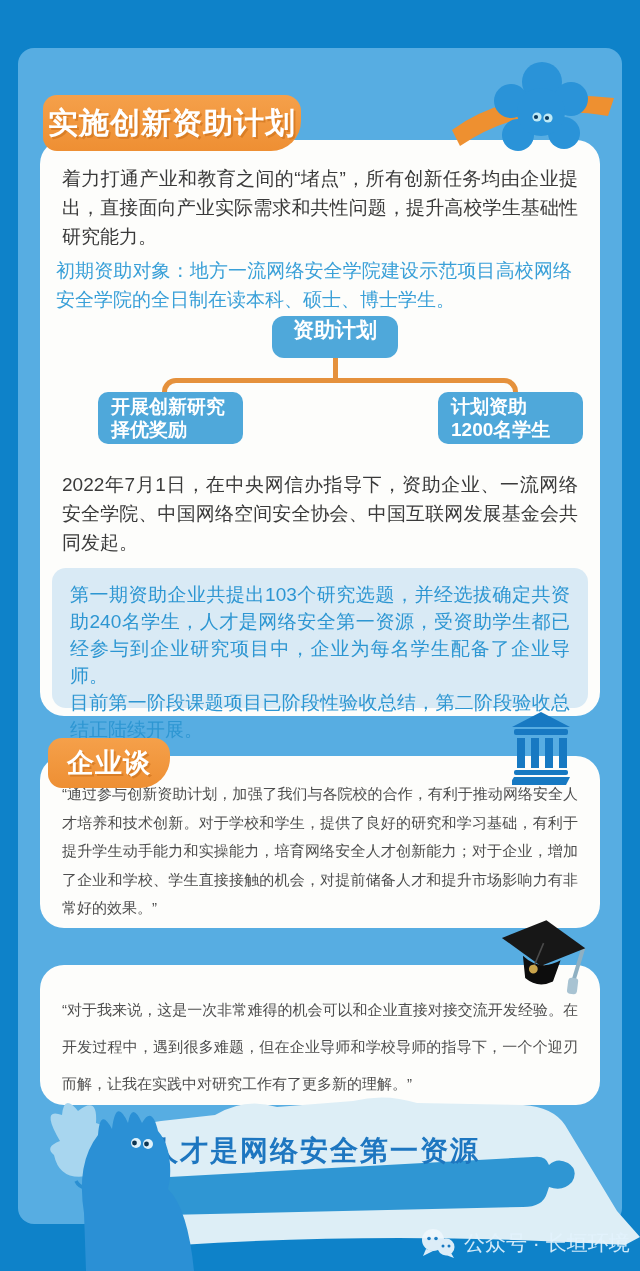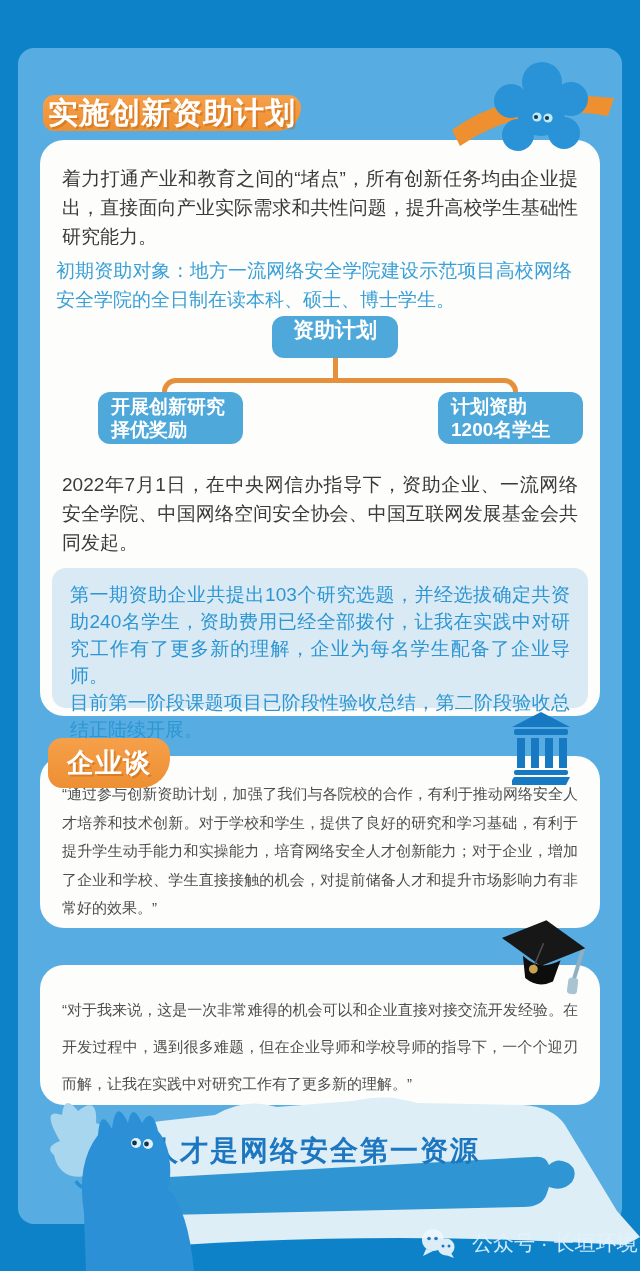--- a/index.html
+++ b/index.html
@@ -10,28 +10,28 @@
   .card{background:#fdfdfb;border-radius:24px;z-index:2;}
   .badge{background:linear-gradient(180deg,#f5a04a,#ee8f33);color:#fff;font-weight:bold;
          display:flex;align-items:center;justify-content:center;z-index:4;
          border-radius:14px 16px 30px 14px;text-shadow:2px 2px 0 rgba(198,108,22,.55);
          letter-spacing:1px;}
   .para{color:#3a3a3a;font-size:19px;line-height:29px;text-align:justify;}
   .para-blue{color:#3aa0d8;font-size:19px;line-height:29px;text-align:justify;}
   .quote{color:#4e4e4e;font-size:15px;text-align:justify;}
   .node{background:#4fa8da;color:#fff;font-weight:bold;border-radius:12px;z-index:3;}
   .node-root{display:flex;justify-content:center;font-size:21px;}
-  .node-leaf{font-size:19px;line-height:23px;display:flex;flex-direction:column;justify-content:center;padding-left:13px;}
+  .node-leaf{font-size:19px;line-height:23px;display:flex;flex-direction:column;justify-content:center;padding-left:13px;border-radius:10px;}
   .stem{background:#e5913c;z-index:3;}
   .bracket{border-top:5px solid #e5913c;border-left:5px solid #e5913c;border-right:5px solid #e5913c;
            border-top-left-radius:14px;border-top-right-radius:14px;z-index:3;}
   .highlight{background:#d9eaf5;border-radius:14px;color:#2d96d2;font-size:19px;line-height:27px;
              padding:13px 18px;box-sizing:border-box;text-align:justify;}
   .banner-text{color:#1d76c0;font-weight:bold;font-size:28px;letter-spacing:2px;z-index:4;text-align:center;}
-  .watermark{display:flex;align-items:center;gap:16px;color:#e3f3fd;font-size:21px;opacity:.92;z-index:6;}
+  .watermark{display:flex;align-items:center;gap:8px;color:#e3f3fd;font-size:21px;opacity:.92;z-index:6;}
   svg{display:block;}
 </style>
 </head>
 <body>
 
 <div class="stage">
 
   <div class="abs panel"></div>
 
   <div class="abs card" style="left:40px;top:140px;width:560px;height:576px;">
@@ -48,26 +48,26 @@
       <span>择优奖励</span>
     </div>
     <div class="abs node node-leaf" style="left:398px;top:252px;width:132px;height:52px;">
       <span>计划资助</span>
       <span>1200名学生</span>
     </div>
 
     <div class="abs para" style="left:22px;top:330px;width:516px;">2022年7月1日，在中央网信办指导下，资助企业、一流网络安全学院、中国网络空间安全协会、中国互联网发展基金会共同发起。</div>
 
     <div class="abs highlight" style="left:12px;top:428px;width:536px;height:140px;">
-      <div>第一期资助企业共提出103个研究选题，并经选拔确定共资助240名学生，资助费用已经全部拨付，让我在实践中对研究工作有了更多新的理解，企业为每名学生配备了企业导师。</div>
+      <div>第一期资助企业共提出103个研究选题，并经选拔确定共资助240名学生，人才是网络安全第一资源，受资助学生都已经参与到企业研究项目中，企业为每名学生配备了企业导师。</div>
       <div>目前第一阶段课题项目已阶段性验收总结，第二阶段验收总结正陆续开展。</div>
     </div>
   </div>
 
-  <div class="abs badge" style="left:43px;top:95px;width:258px;height:36px;font-size:30px;">
+  <div class="abs badge" style="left:43px;top:95px;width:258px;height:56px;font-size:30px;">
     <span>实施创新资助计划</span>
   </div>
 
   <div class="abs" style="left:452px;top:56px;width:170px;height:110px;z-index:4;">
     <svg width="170" height="110" viewBox="0 0 170 110">
       <path d="M0,74 Q60,30 162,42 L156,60 Q72,46 8,90 Z" fill="#ee9030"></path>
       <g fill="#2a93d8">
         <circle cx="90" cy="26" r="20"></circle>
           <circle cx="59" cy="45" r="17"></circle>
           <circle cx="119" cy="43" r="17"></circle>

